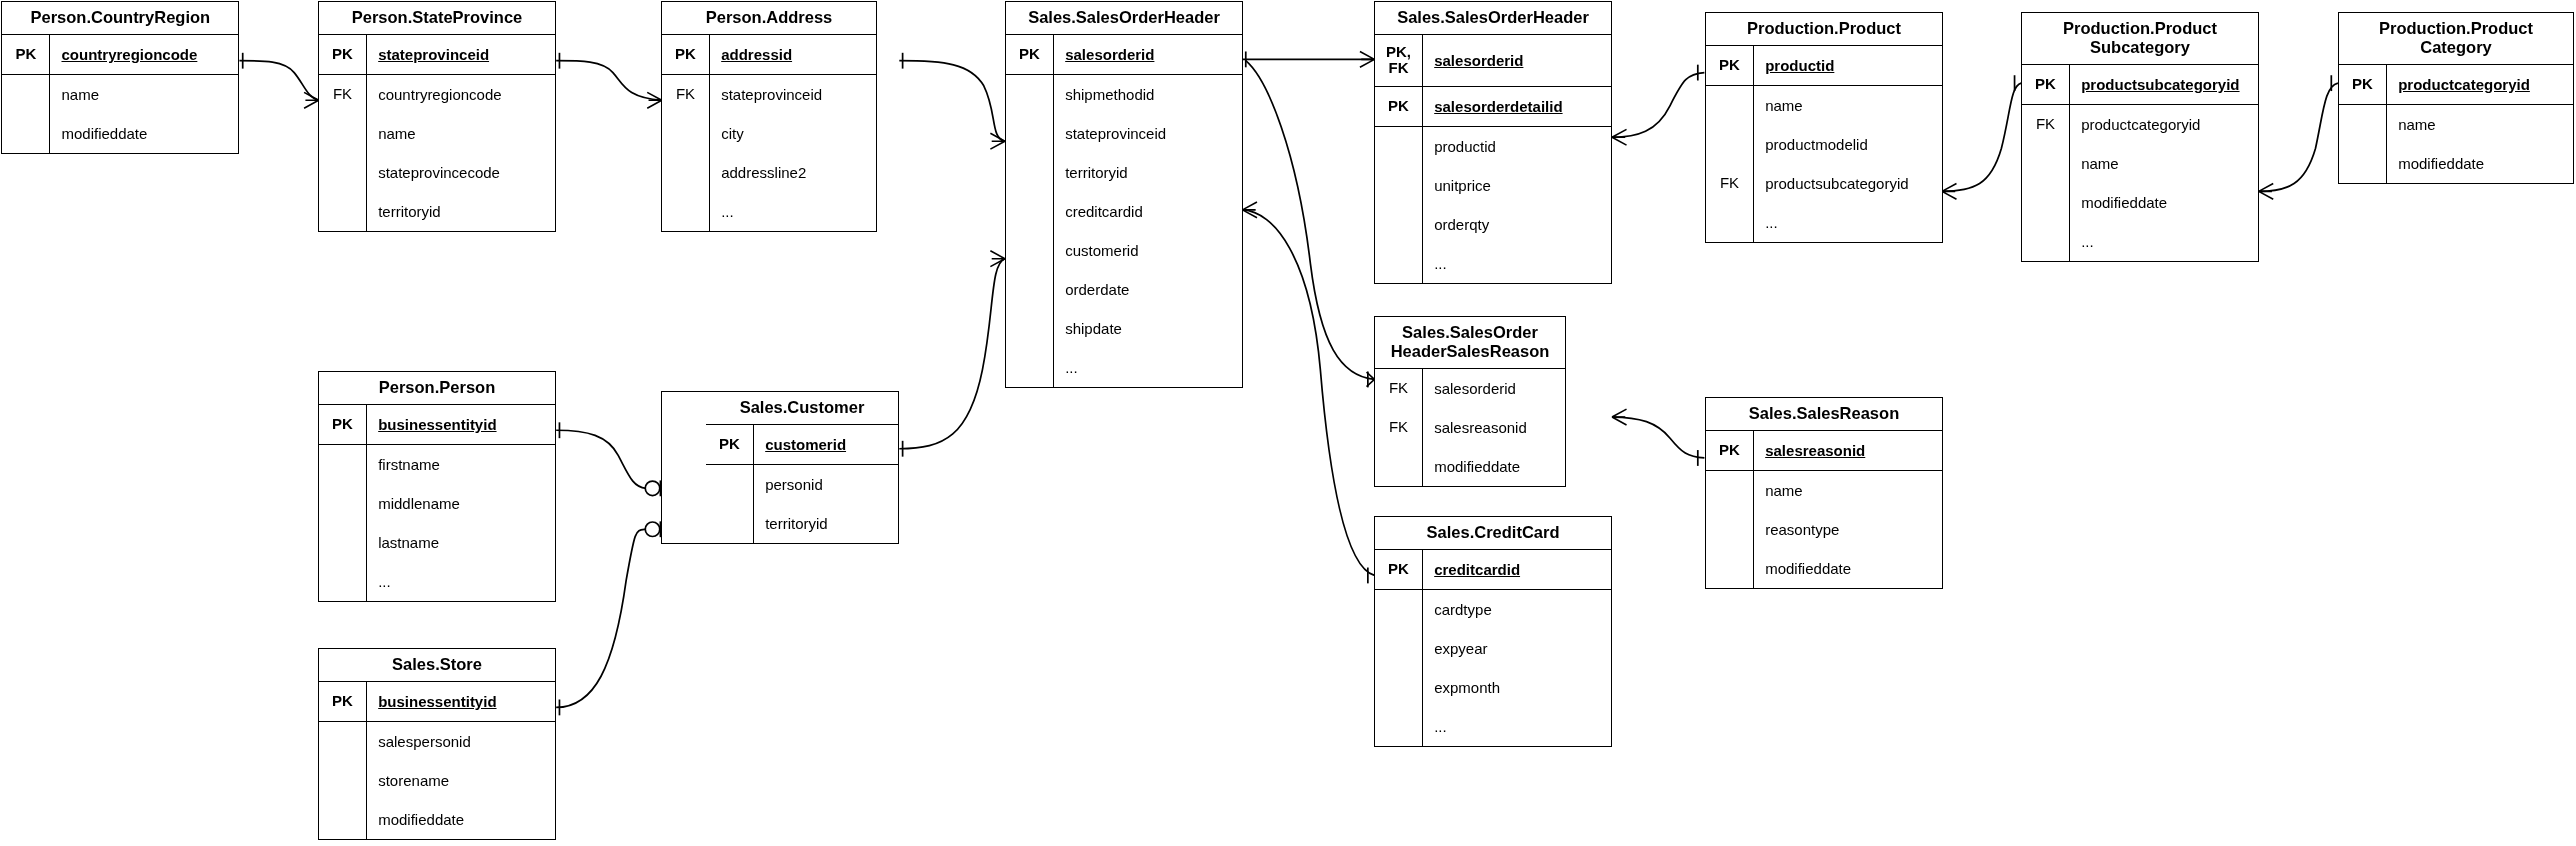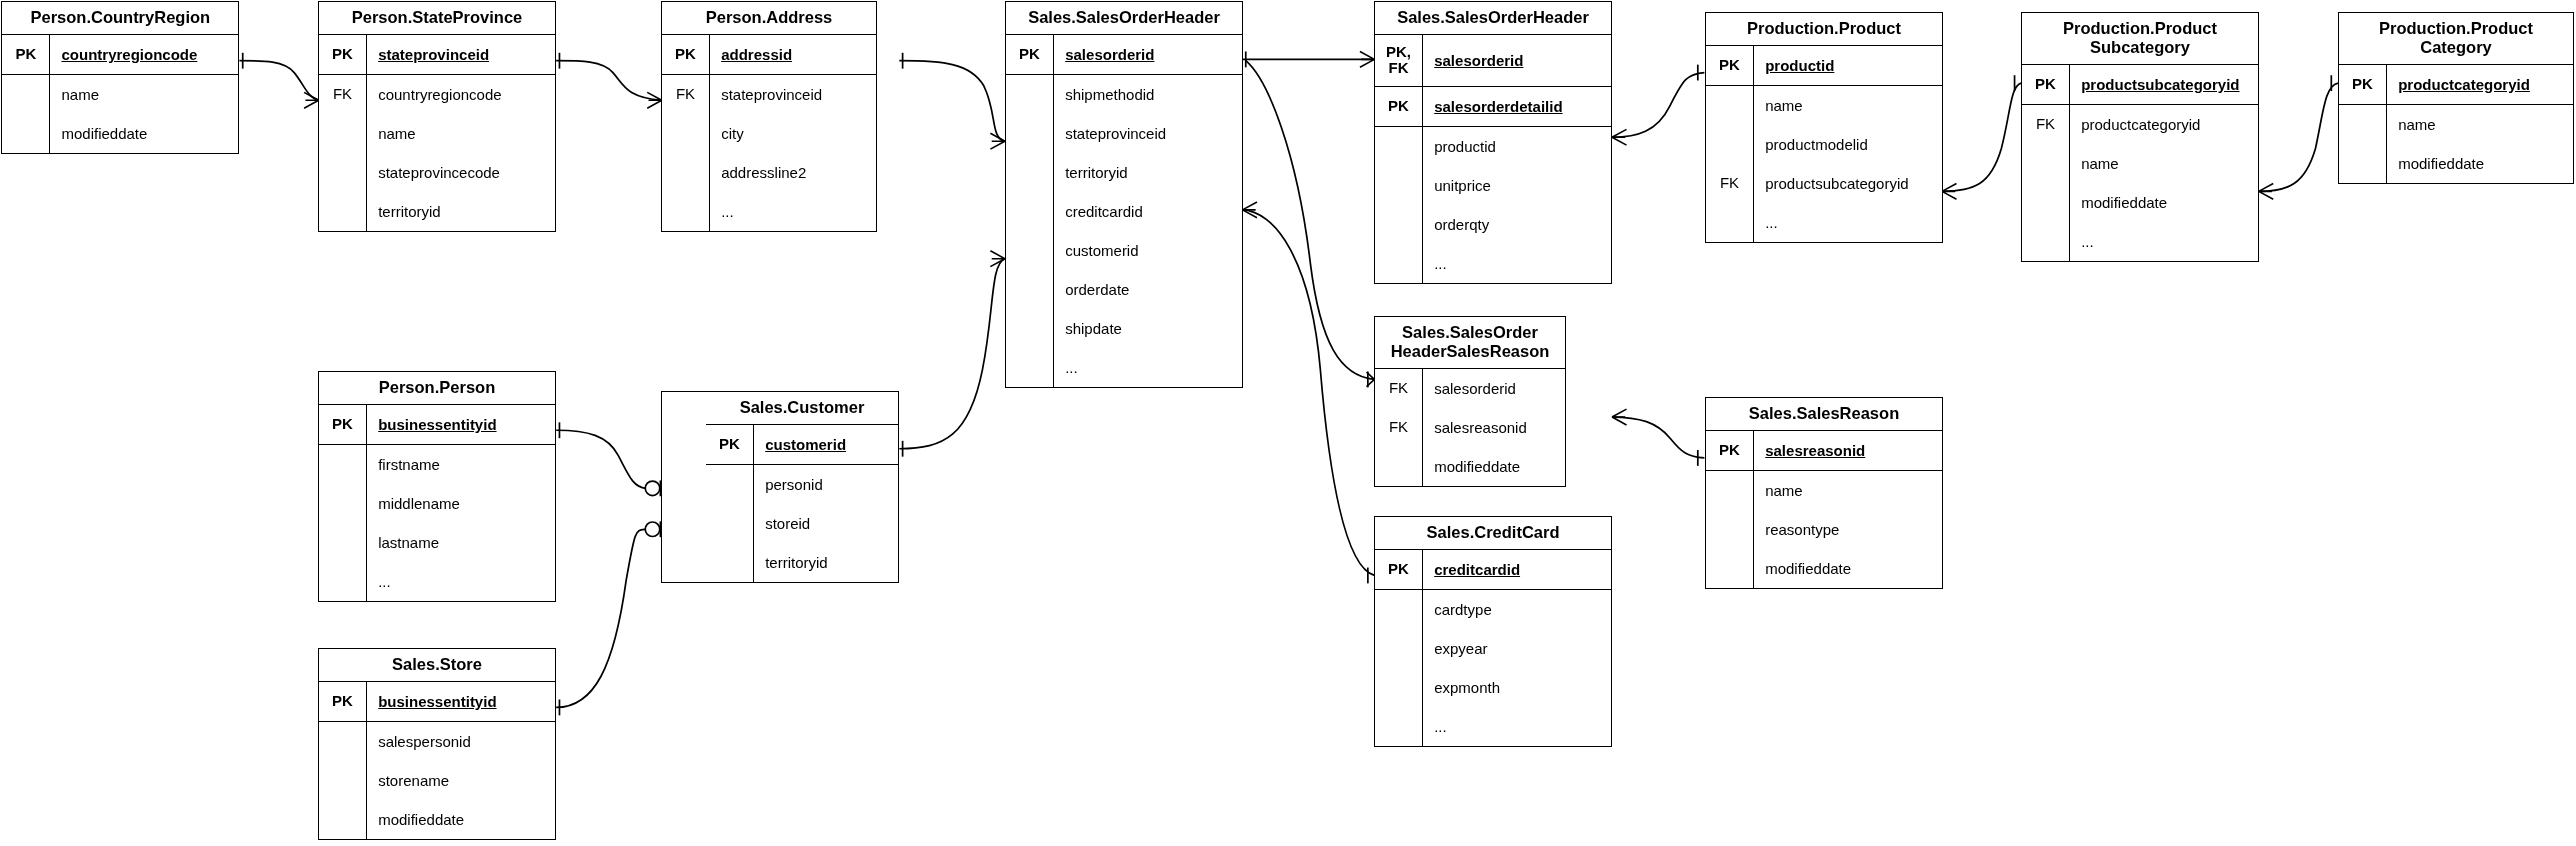--- a/index.html
+++ b/index.html
@@ -406,24 +406,20 @@
               <div class="name-cell pk">customerid</div>
             </div>
           </div>
           <div class="section">
             <div class="attr-row">
               <div class="key-cell"></div>
               <div class="name-cell">personid</div>
             </div>
             <div class="attr-row">
               <div class="key-cell"></div>
-              <div class="name-cell">storeid</div>
-            </div>
-            <div class="attr-row">
-              <div class="key-cell"></div>
               <div class="name-cell">territoryid</div>
             </div>
           </div>
         </div>
       </div>
       <div class="entity" style="left: 318px; top: 648px; width: 238px;">
         <div class="ent-title">Sales.Store</div>
         <div class="sections">
           <div class="section">
             <div class="attr-row">

